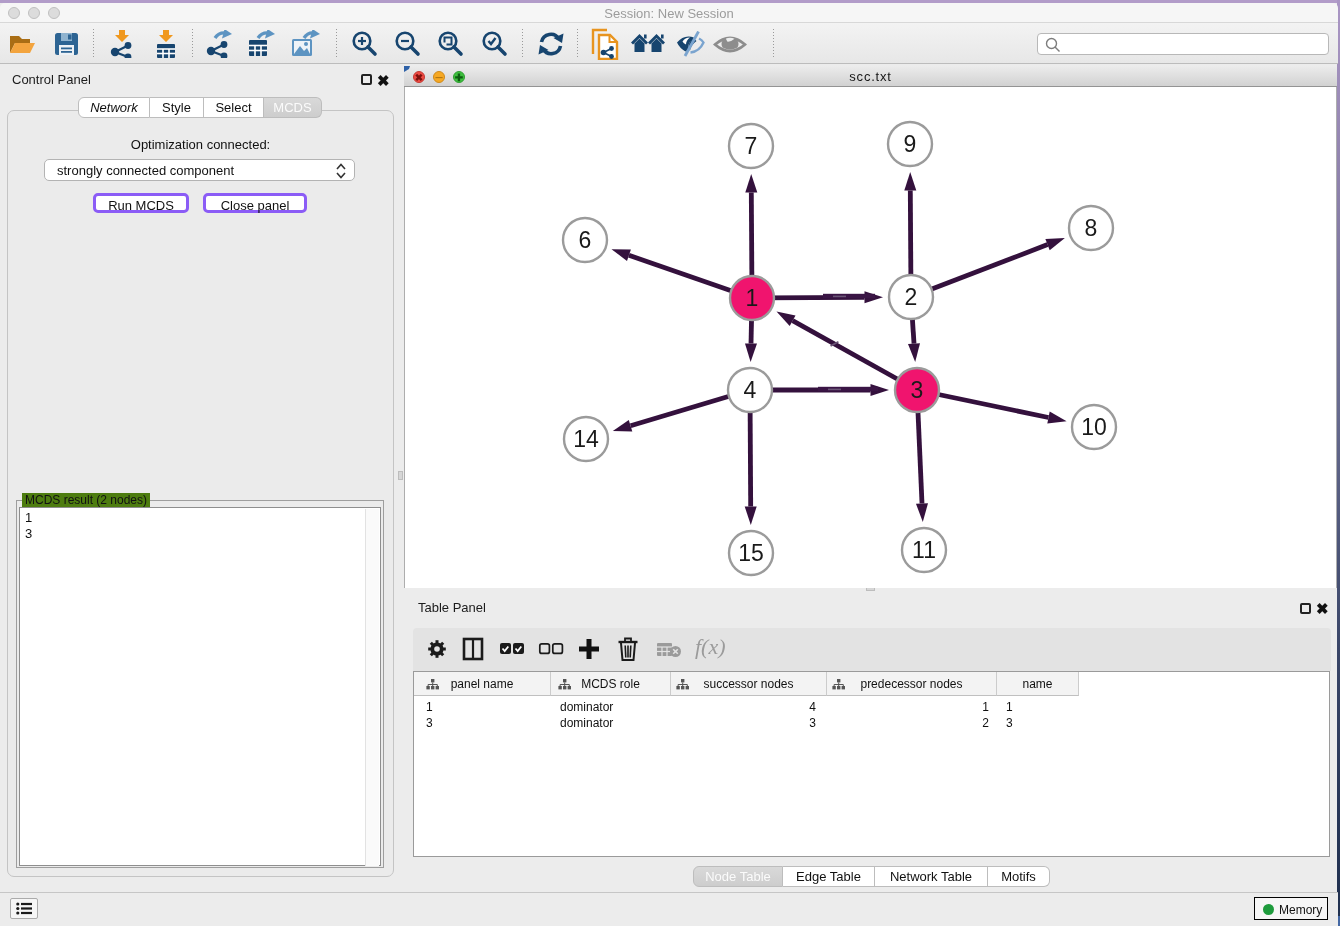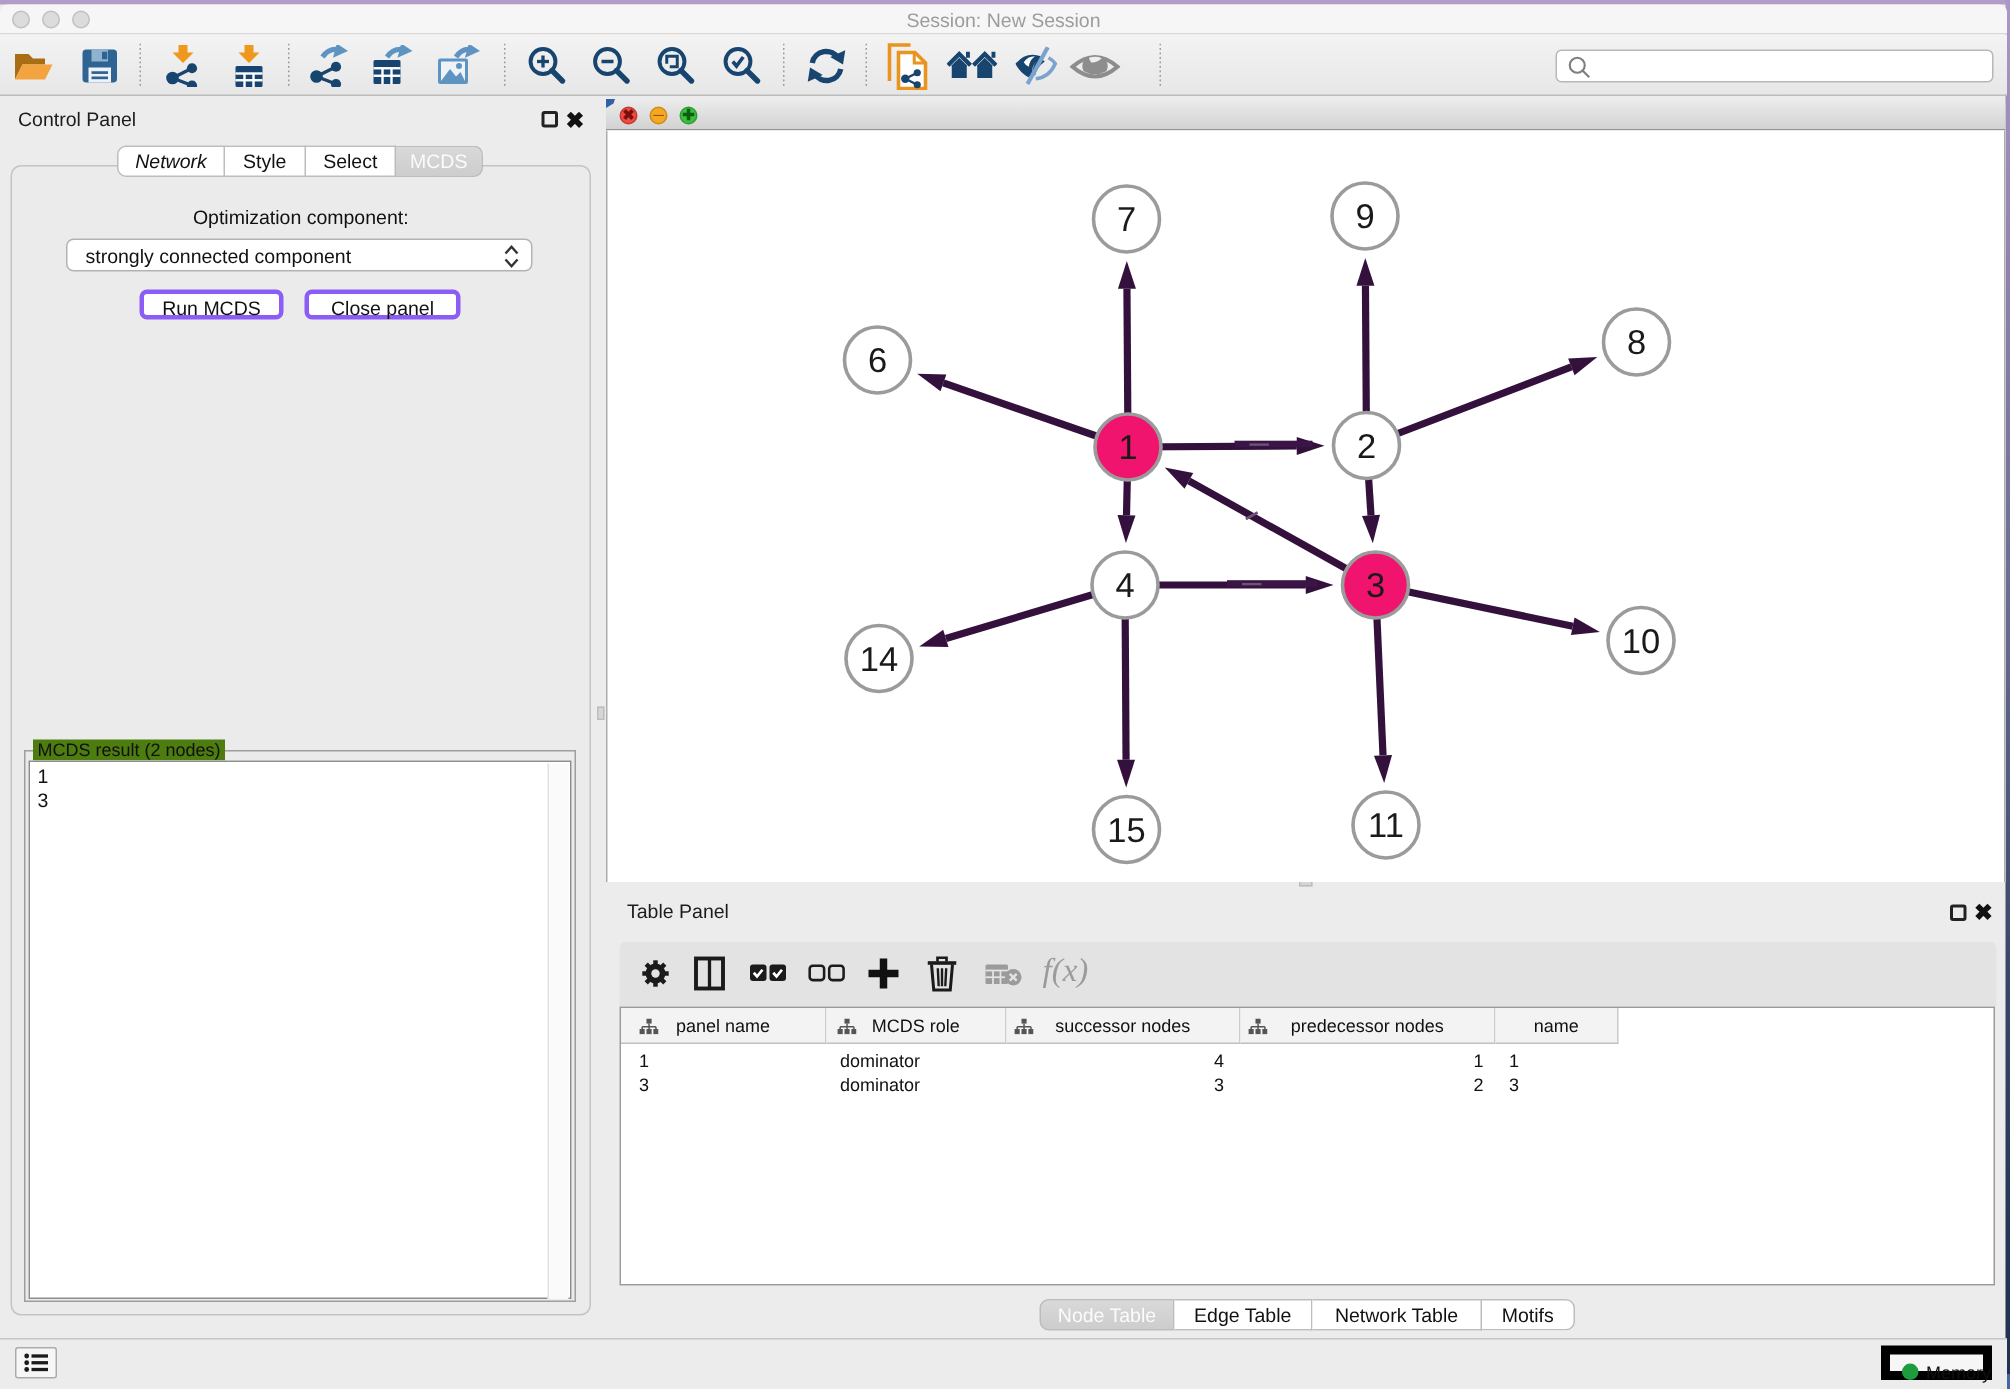--- a/index.html
+++ b/index.html
@@ -63,21 +63,21 @@
 #tp-toolbar { left:413px; top:628px; width:918px; height:43px; background:#e3e3e3; border-radius:4px 4px 0 0; }
 #ttable { left:413px; top:671px; width:917px; height:186px; background:#fff; border:1px solid #9a9a9a; }
 .th { position:absolute; top:0; height:24px; background:#f3f3f3; border-right:1px solid #cccccc;
   border-bottom:1px solid #c0c0c0; font-size:12px; color:#111; text-align:center; line-height:24px; }
 .td { position:absolute; font-size:12px; color:#111; height:16px; line-height:16px; }
 .thic { position:absolute; top:7px; }
 #tp-tabs { left:693px; top:866px; height:21px; }
 
 #statusbar { left:0; top:892px; width:1338px; height:34px; background:#ececec; border-top:1px solid #c6c6c6; }
 #listbtn { left:10px; top:898px; width:28px; height:21px; background:#f6f6f6; border:1px solid #ababab; border-radius:2px; }
-#membtn { left:1254px; top:897px; width:74px; height:23px; background:#f6f6f6; border:6px solid #000000; font-size:12px; color:#111; }
+#membtn { left:1254px; top:897px; width:74px; height:23px; background:#f6f6f6; border:1px solid #000000; font-size:12px; color:#111; }
 </style>
 </head>
 <body>
 <div id="wp-top" class="abs"></div>
 <div id="wp-right" class="abs"></div>
 <div id="corner-bl" class="abs"></div>
 <div class="abs" style="right:0; top:916px; width:7px; height:10px; background:#4468a4;"></div>
 <div class="abs" style="left:866px; top:586px; width:9px; height:5px; background:#d6d6d6; border:1px solid #bdbdbd;"></div>
 <div class="abs" style="left:398px; top:471px; width:5px; height:9px; background:#d6d6d6; border:1px solid #bdbdbd;"></div>
 
@@ -241,21 +241,21 @@
 <div id="cp-title" class="abs">Control Panel</div>
 <div class="float-ic" style="left:361px; top:74px;"></div>
 <div class="close-x" style="left:377px; top:74px;">✖</div>
 <div id="cp-box" class="abs"></div>
 <div id="cp-tabs" class="seg">
   <div style="width:72px;font-style:italic;">Network</div>
   <div style="width:54px;">Style</div>
   <div style="width:60px;">Select</div>
   <div style="width:58px;" class="sel">MCDS</div>
 </div>
-<div id="opt-label" class="abs">Optimization component:</div>
+<div id="opt-label" class="abs">Optimization connected:</div>
 <div id="dropdown" class="abs">
     <span class="txt">strongly connected component</span>
   <svg width="12" height="16" viewBox="0 0 12 16" style="position:absolute;right:7px;top:3px;">
     <path fill="none" stroke="#333" stroke-width="1.6" d="M2 6 L6 1.5 L10 6"></path>
     <path fill="none" stroke="#333" stroke-width="1.6" d="M2 10 L6 14.5 L10 10"></path>
   </svg>
 </div>
 <div class="btn" style="left:93px; top:193px; width:96px; height:20px; line-height:19px;">Run MCDS</div>
 <div class="btn" style="left:203px; top:193px; width:104px; height:20px; line-height:19px;">Close panel</div>
 <div id="fieldset" class="abs"></div>
@@ -267,20 +267,21 @@
 
 <div id="netwin" class="abs">
   <div id="net-titlebar">
     <svg width="8" height="8" style="position:absolute;left:0;top:0;">
         <path d="M0 0 L6 0 L5 3 L0 6 Z" fill="#2f62a8"></path>
       </svg>
     <div class="traffic" style="left:9px;  background:#ef4b43; border:1px solid #c33a34; color:#7c100c;">✖</div>
     <div class="traffic" style="left:29px; background:#f6a823; border:1px solid #cf8a1c; color:#8a5a08;">─</div>
     <div class="traffic" style="left:49px; background:#3ebf3e; border:1px solid #2f9e32; color:#0d5d10;">✚</div>
   </div>
+  <div id="net-title">scc.txt</div>
   <div id="canvas">
   <svg width="933" height="498" viewBox="0 0 933 498" style="position:absolute;left:0;top:0;">
     <g stroke="#34113d" stroke-width="4.8" fill="#34113d" style="paint-order:stroke;">
       <style>polygon{stroke:none;}</style>
       <line x1="347" y1="211" x2="346.3" y2="105.5"></line>
           <polygon points="346.2,87.0 352.3,105.5 340.3,105.5"></polygon>
       <line x1="347" y1="211" x2="223.9" y2="168.3"></line>
           <polygon points="206.5,162.2 225.9,162.6 222.0,173.9"></polygon>
       <line x1="347" y1="211" x2="459.5" y2="210.3"></line>
           <polygon points="478.0,210.2 459.5,216.3 459.5,204.3"></polygon>

